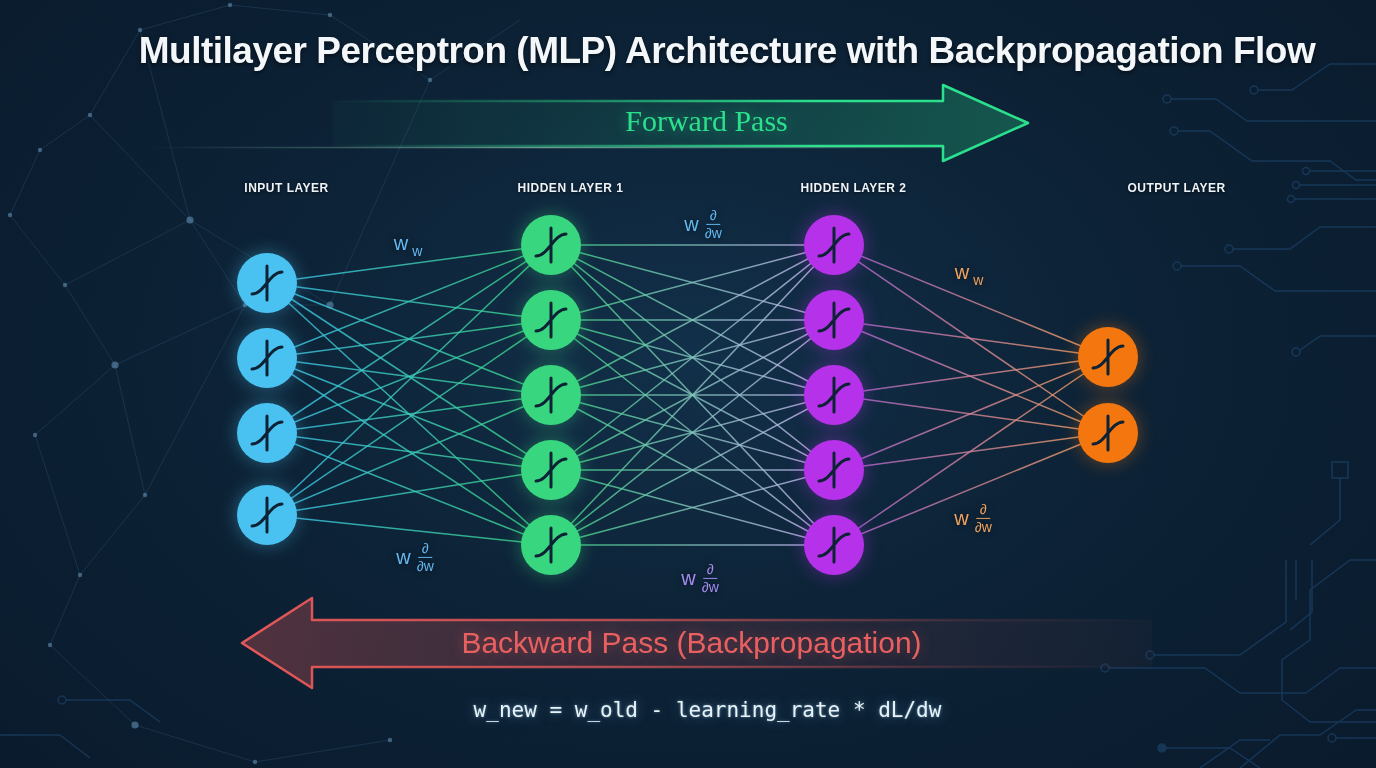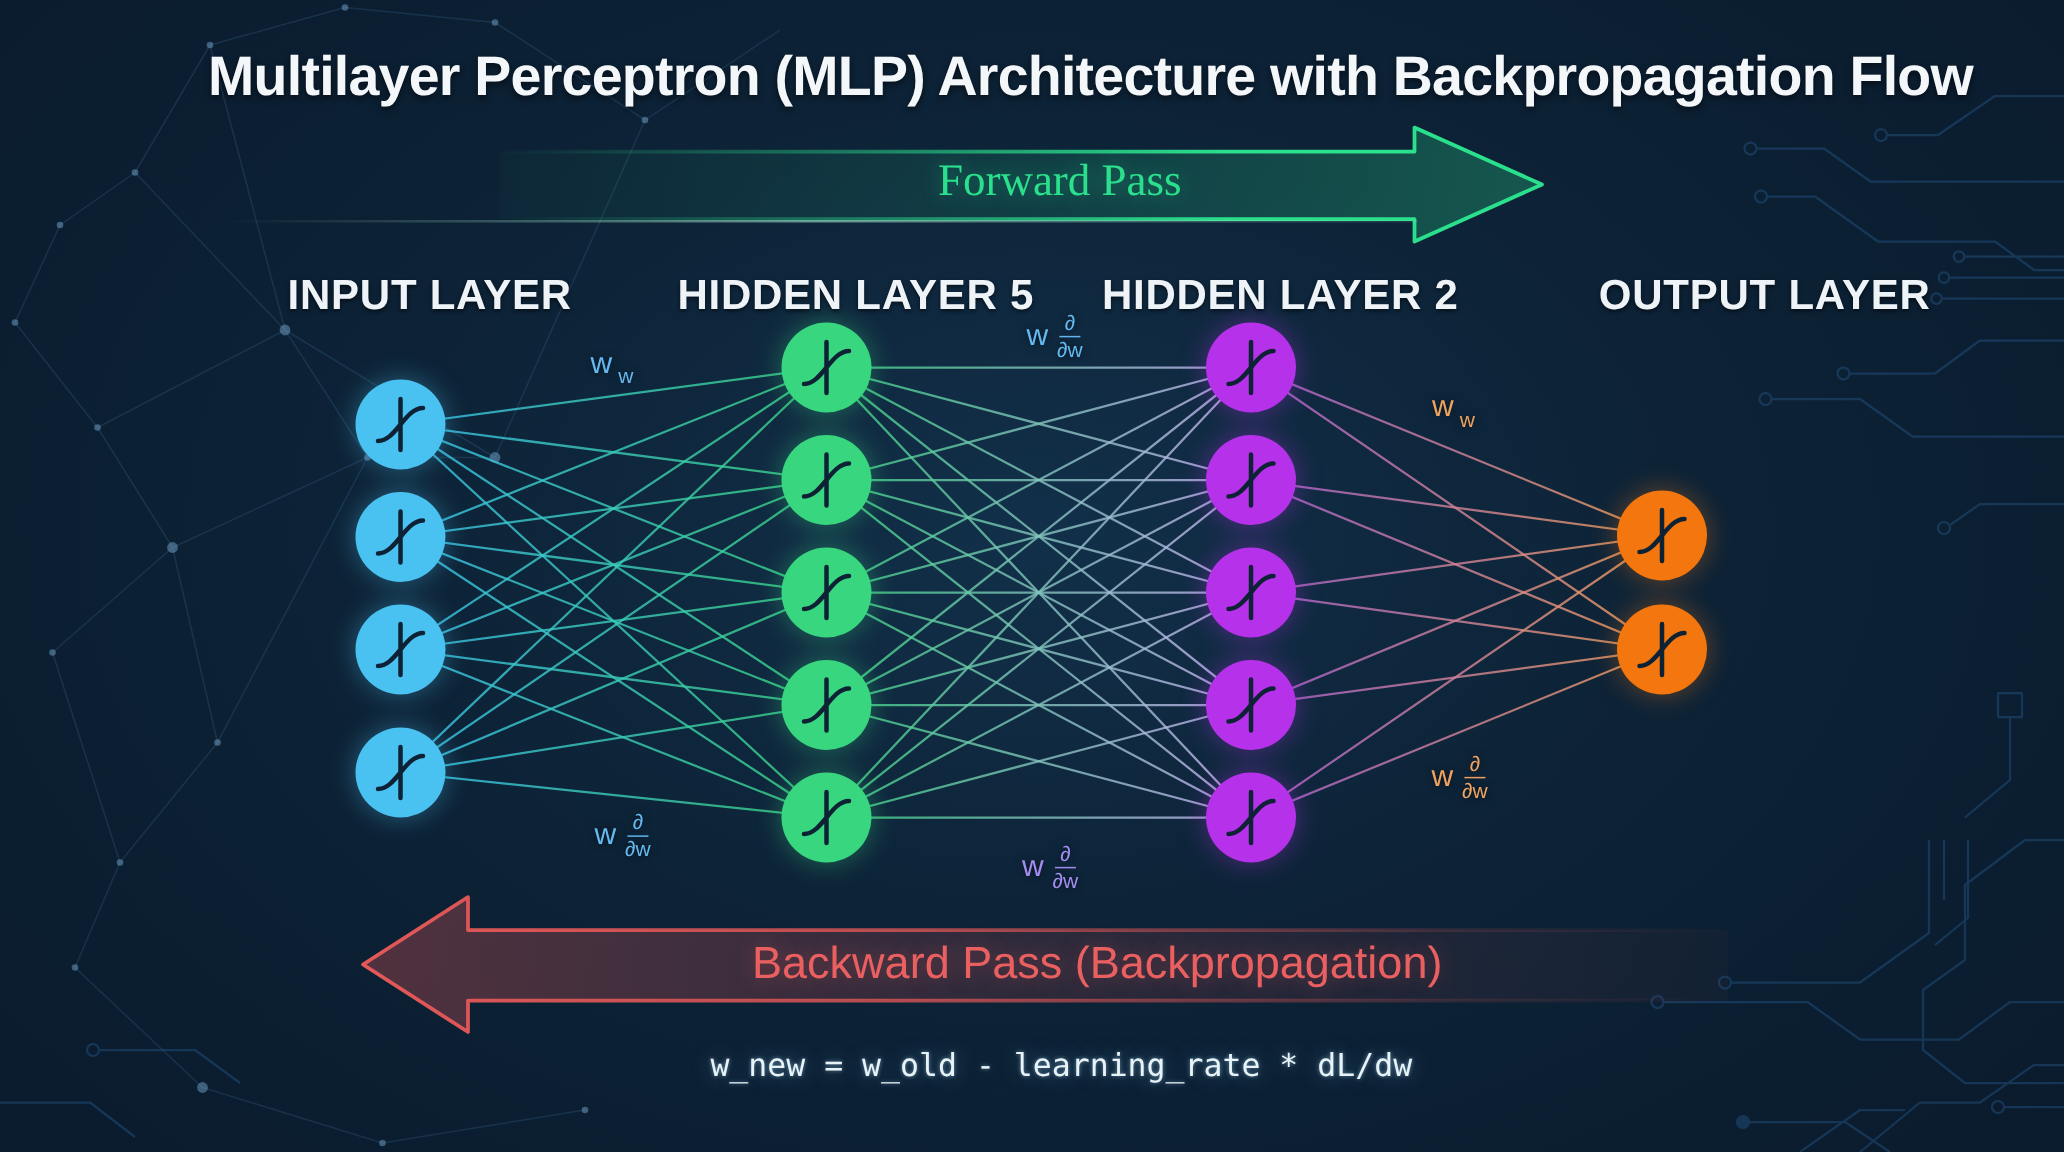--- a/index.html
+++ b/index.html
@@ -10,29 +10,29 @@
   }
   svg{position:absolute;left:0;top:0;}
   .overlay-text{position:absolute;white-space:nowrap;padding-left:39px;}
   #page-title{
     top:30px;left:0;width:100%;text-align:center;
     font-size:37px;font-weight:bold;letter-spacing:-0.5px;color:#f4f7fa;
     text-shadow:0 2px 4px rgba(0,0,0,.55);
   }
   .layer-label{
     top:181px;transform:translateX(-50%);
-    font-size:28px;font-weight:bold;letter-spacing:.5px;color:#eef3f8;
+    font-size:12px;font-weight:bold;letter-spacing:.5px;color:#eef3f8;
     text-shadow:0 1px 3px rgba(0,0,0,.6);
   }
   #forward-label{
     top:104px;left:687px;transform:translateX(-50%);
     font-size:30px;color:#2be08d;text-shadow:0 0 14px rgba(43,224,141,.45);font-family:Liberation Serif, serif;
   }
   #backward-label{
-    top:626px;left:712px;transform:translateX(-50%);
+    top:626px;left:672px;transform:translateX(-50%);
     font-size:30px;color:#ea6060;text-shadow:0 0 14px rgba(234,96,96,.4);
   }
   #formula{
     top:698px;left:688px;transform:translateX(-50%);
     font-family:"DejaVu Sans Mono",monospace;font-size:21px;color:#e8f3f8;
     text-shadow:0 0 14px rgba(130,200,255,.4),0 0 3px rgba(180,230,255,.5);
   }
   .wl{
     position:absolute;transform:translate(-50%,-50%);
     display:flex;align-items:center;gap:6px;
@@ -259,21 +259,21 @@
           <path d="M1108 340 L1108 374 M1093 368 C1105 368 1111 346 1123 346" stroke="#0e2236" stroke-width="3" fill="none" stroke-linecap="round"></path>
           <circle cx="1108" cy="433" r="30" fill="#f3770e"></circle>
           <path d="M1108 416 L1108 450 M1093 444 C1105 444 1111 422 1123 422" stroke="#0e2236" stroke-width="3" fill="none" stroke-linecap="round"></path>
         </g>
       </g>
   </svg>
 
   <div id="page-title" class="overlay-text">Multilayer Perceptron (MLP) Architecture with Backpropagation Flow</div>
 
   <div class="overlay-text layer-label" style="left:267px">INPUT LAYER</div>
-  <div class="overlay-text layer-label" style="left:551px">HIDDEN LAYER 5</div>
+  <div class="overlay-text layer-label" style="left:551px">HIDDEN LAYER 1</div>
   <div class="overlay-text layer-label" style="left:834px">HIDDEN LAYER 2</div>
   <div class="overlay-text layer-label" style="left:1157px">OUTPUT LAYER</div>
 
   <div id="forward-label" class="overlay-text">Forward Pass</div>
   <div id="backward-label" class="overlay-text">Backward Pass (Backpropagation)</div>
   <div id="formula" class="overlay-text">w_new = w_old - learning_rate * dL/dw</div>
 
   <div id="weight-labels">
       <div class="wl" style="left: 408px; top: 243px; color: rgb(100, 185, 240);">
         <span class="wl-main">w</span>

